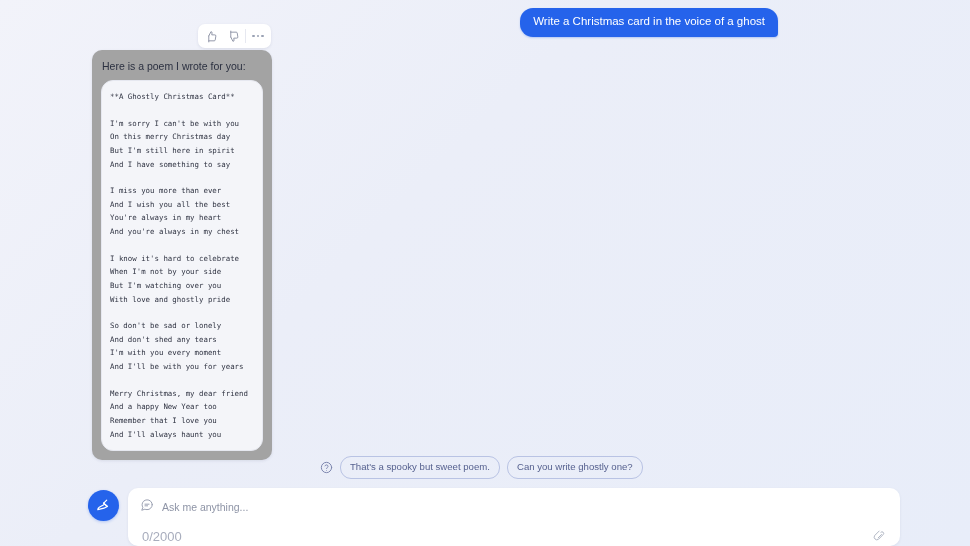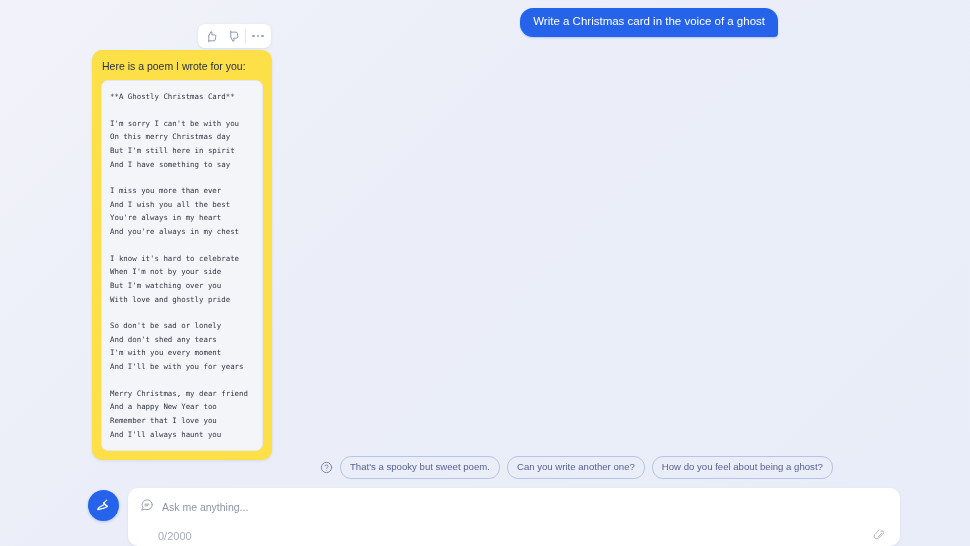--- a/index.html
+++ b/index.html
@@ -58,35 +58,35 @@
     width: 1px; height: 14px; background: #e6e8f0; margin: 0 1px;
   }
   .action-btn svg { display: block; }
   .dots { display:flex; gap:2px; align-items:center; }
   .dots i { width:2.6px; height:2.6px; border-radius:50%; background:#9aa2b4; display:block; }
 
   .assistant-card {
     position: absolute;
     top: 26px; left: 0;
     width: 180px;
-    background: #fde047;
+    background: #a3a3a3;
     border-radius: 10px;
     box-shadow: 0 1px 3px rgba(40,50,90,.10);
     padding: 10px 9px 9px;
   }
   .assistant-intro {
     font-size: 10.5px;
     color: #2b3040;
     margin-bottom: 8px;
     padding-left: 1px;
   }
   .poem-block {
     background: #f4f5f9;
     border: 1px solid #e6e8f0;
-    border-radius: 7px;
+    border-radius: 12px;
     padding: 9px 7px 9px 8px;
     font-family: "DejaVu Sans Mono", monospace;
     font-size: 7.4px;
     line-height: 1.84;
     color: #2f3342;
     white-space: pre;
     overflow: hidden;
   }
   .poem-block .blank { display: block; height: 13px; }
 
@@ -132,21 +132,21 @@
   .composer-top {
     display: flex; align-items: center; gap: 8px;
   }
   .composer-placeholder {
     font-size: 10.5px; color: #8e94a6;
   }
   .composer-bottom {
     display: flex; align-items: center; justify-content: space-between;
     margin-top: 13px;
   }
-  .counter { font-size: 11px; color: #a8adbd; padding-left: 2px; margin-left: 16px; }
+  .counter { font-size: 13px; color: #a8adbd; padding-left: 2px; }
   .attach { cursor: pointer; display:flex; padding-right:2px; }
 </style>
 </head>
 <body>
 
 <div class="user-row">
   <div class="user-bubble">Write a Christmas card in the voice of a ghost</div>
 </div>
 
 <div class="assistant-wrap">
@@ -182,22 +182,21 @@
 
 <div class="suggestions">
   <span class="help-icon">
     <svg width="13" height="13" viewBox="0 0 24 24" fill="none" stroke="#7a84ad" stroke-width="1.8" stroke-linecap="round" stroke-linejoin="round">
       <circle cx="12" cy="12" r="9.5"></circle>
       <path d="M9.2 9a2.9 2.9 0 0 1 5.6 1c0 2-2.8 2.3-2.8 4"></path>
       <circle cx="12" cy="17.4" r="0.9" fill="#7a84ad" stroke="none"></circle>
     </svg>
   </span>
   <div class="chip">That's a spooky but sweet poem.</div>
-  <div class="chip">Can you write another one?</div>
-  <div class="chip">How do you feel about being a ghost?</div>
+  <div class="chip">Can you write ghostly one?</div>
 </div>
 
 <div class="avatar">
   <svg width="17" height="17" viewBox="0 0 24 24" fill="none" stroke="#ffffff" stroke-width="1.7" stroke-linecap="round" stroke-linejoin="round">
     <path d="M16.5 4.5L12 9"></path>
     <path d="M12.2 8.4l3.4 3.4"></path>
     <path d="M13.6 10.2L6 14.5c-1.3.7-2 2-2 3.4l8.6-2.1 5-2.6z"></path>
   </svg>
 </div>
 

